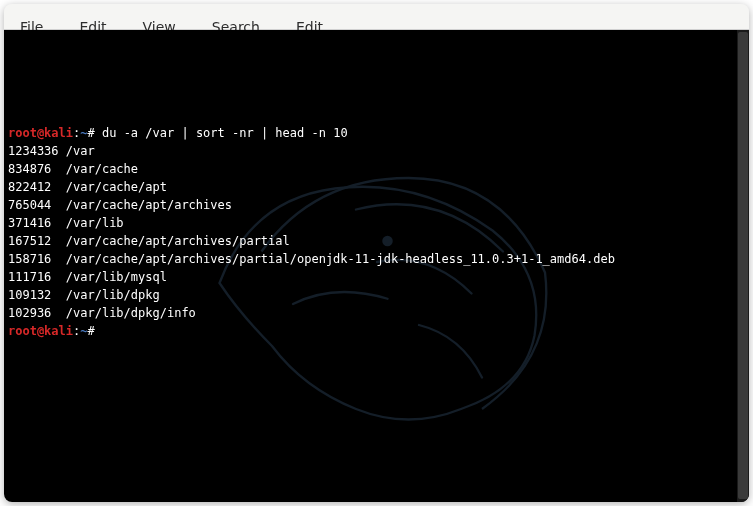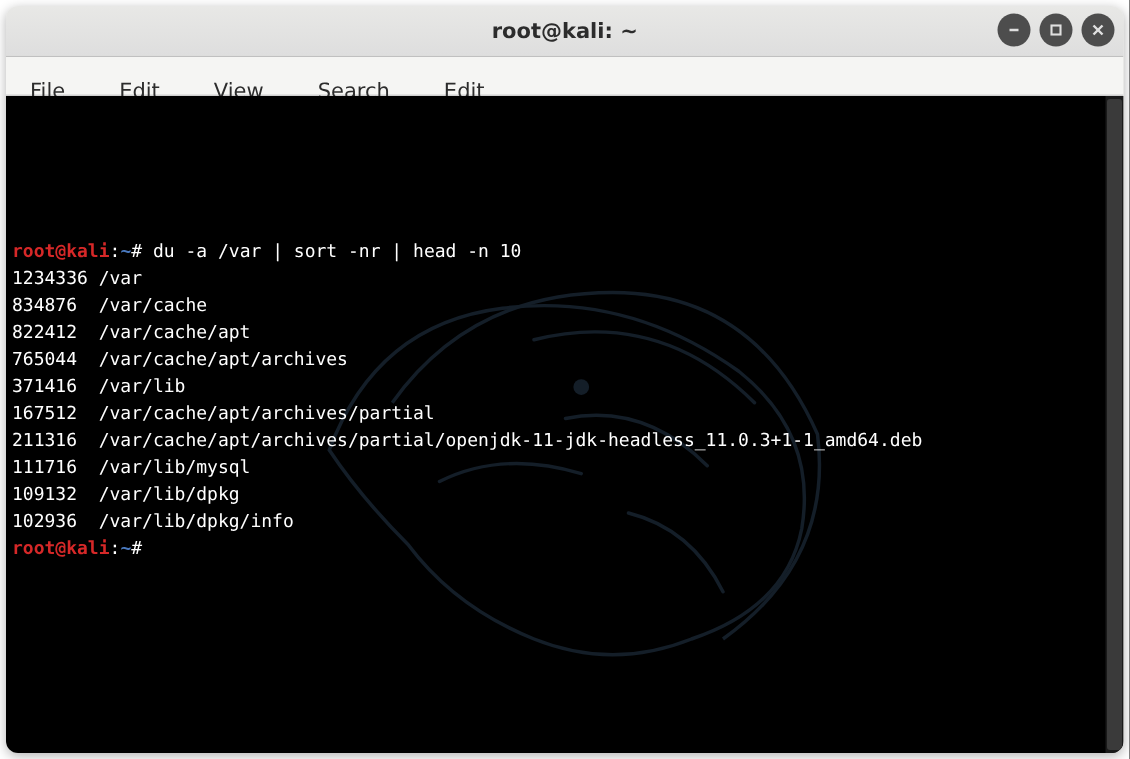--- a/index.html
+++ b/index.html
@@ -112,41 +112,20 @@
     width: 10px;
     height: 99%;
     background: #3a3a3a;
     border-radius: 2px;
   }
 </style>
 </head>
 <body>
 
 <div class="window">
-  <div class="titlebar">
-    <div class="win-title">root@kali: ~</div>
-    <div class="win-controls">
-      <div class="win-btn">
-        <svg viewBox="0 0 12 12">
-            <line x1="3" y1="6" x2="9" y2="6" stroke="#e0e0e0" stroke-width="1.6"></line>
-          </svg>
-      </div>
-      <div class="win-btn">
-        <svg viewBox="0 0 12 12">
-            <rect x="3" y="3" width="6" height="6" fill="none" stroke="#e0e0e0" stroke-width="1.4"></rect>
-          </svg>
-      </div>
-      <div class="win-btn">
-        <svg viewBox="0 0 12 12">
-            <line x1="3" y1="3" x2="9" y2="9" stroke="#e0e0e0" stroke-width="1.6"></line>
-            <line x1="9" y1="3" x2="3" y2="9" stroke="#e0e0e0" stroke-width="1.6"></line>
-          </svg>
-      </div>
-    </div>
-  </div>
 
   <div class="menubar">
     <div class="menu-item">File</div>
     <div class="menu-item">Edit</div>
     <div class="menu-item">View</div>
     <div class="menu-item">Search</div>
     <div class="menu-item">Edit</div>
   </div>
 
   <div class="terminal">
@@ -159,21 +138,21 @@
     </svg>
 
     <div class="term-content">
 <span class="prompt-user">root@kali</span><span class="prompt-sym">:</span><span class="prompt-path">~</span><span class="prompt-sym">#</span><span class="prompt-sym"> <span>du -a /var | sort -nr | head -n 10</span></span>
 <div id="output-block">1234336 /var
 834876  /var/cache
 822412  /var/cache/apt
 765044  /var/cache/apt/archives
 371416  /var/lib
 167512  /var/cache/apt/archives/partial
-211316  /var/cache/apt/archives/partial/openjdk-11-jdk-headless_11.0.3+1-1_amd64.deb
+158716  /var/cache/apt/archives/partial/openjdk-11-jdk-headless_11.0.3+1-1_amd64.deb
 111716  /var/lib/mysql
 109132  /var/lib/dpkg
 102936  /var/lib/dpkg/info
 </div><span class="prompt-user">root@kali</span><span class="prompt-sym">:</span><span class="prompt-path">~</span><span class="prompt-sym">#</span><span class="prompt-sym"> </span>
     </div>
 
     <div class="scrollbar">
       <div class="scrollbar-thumb"></div>
     </div>
   </div>

